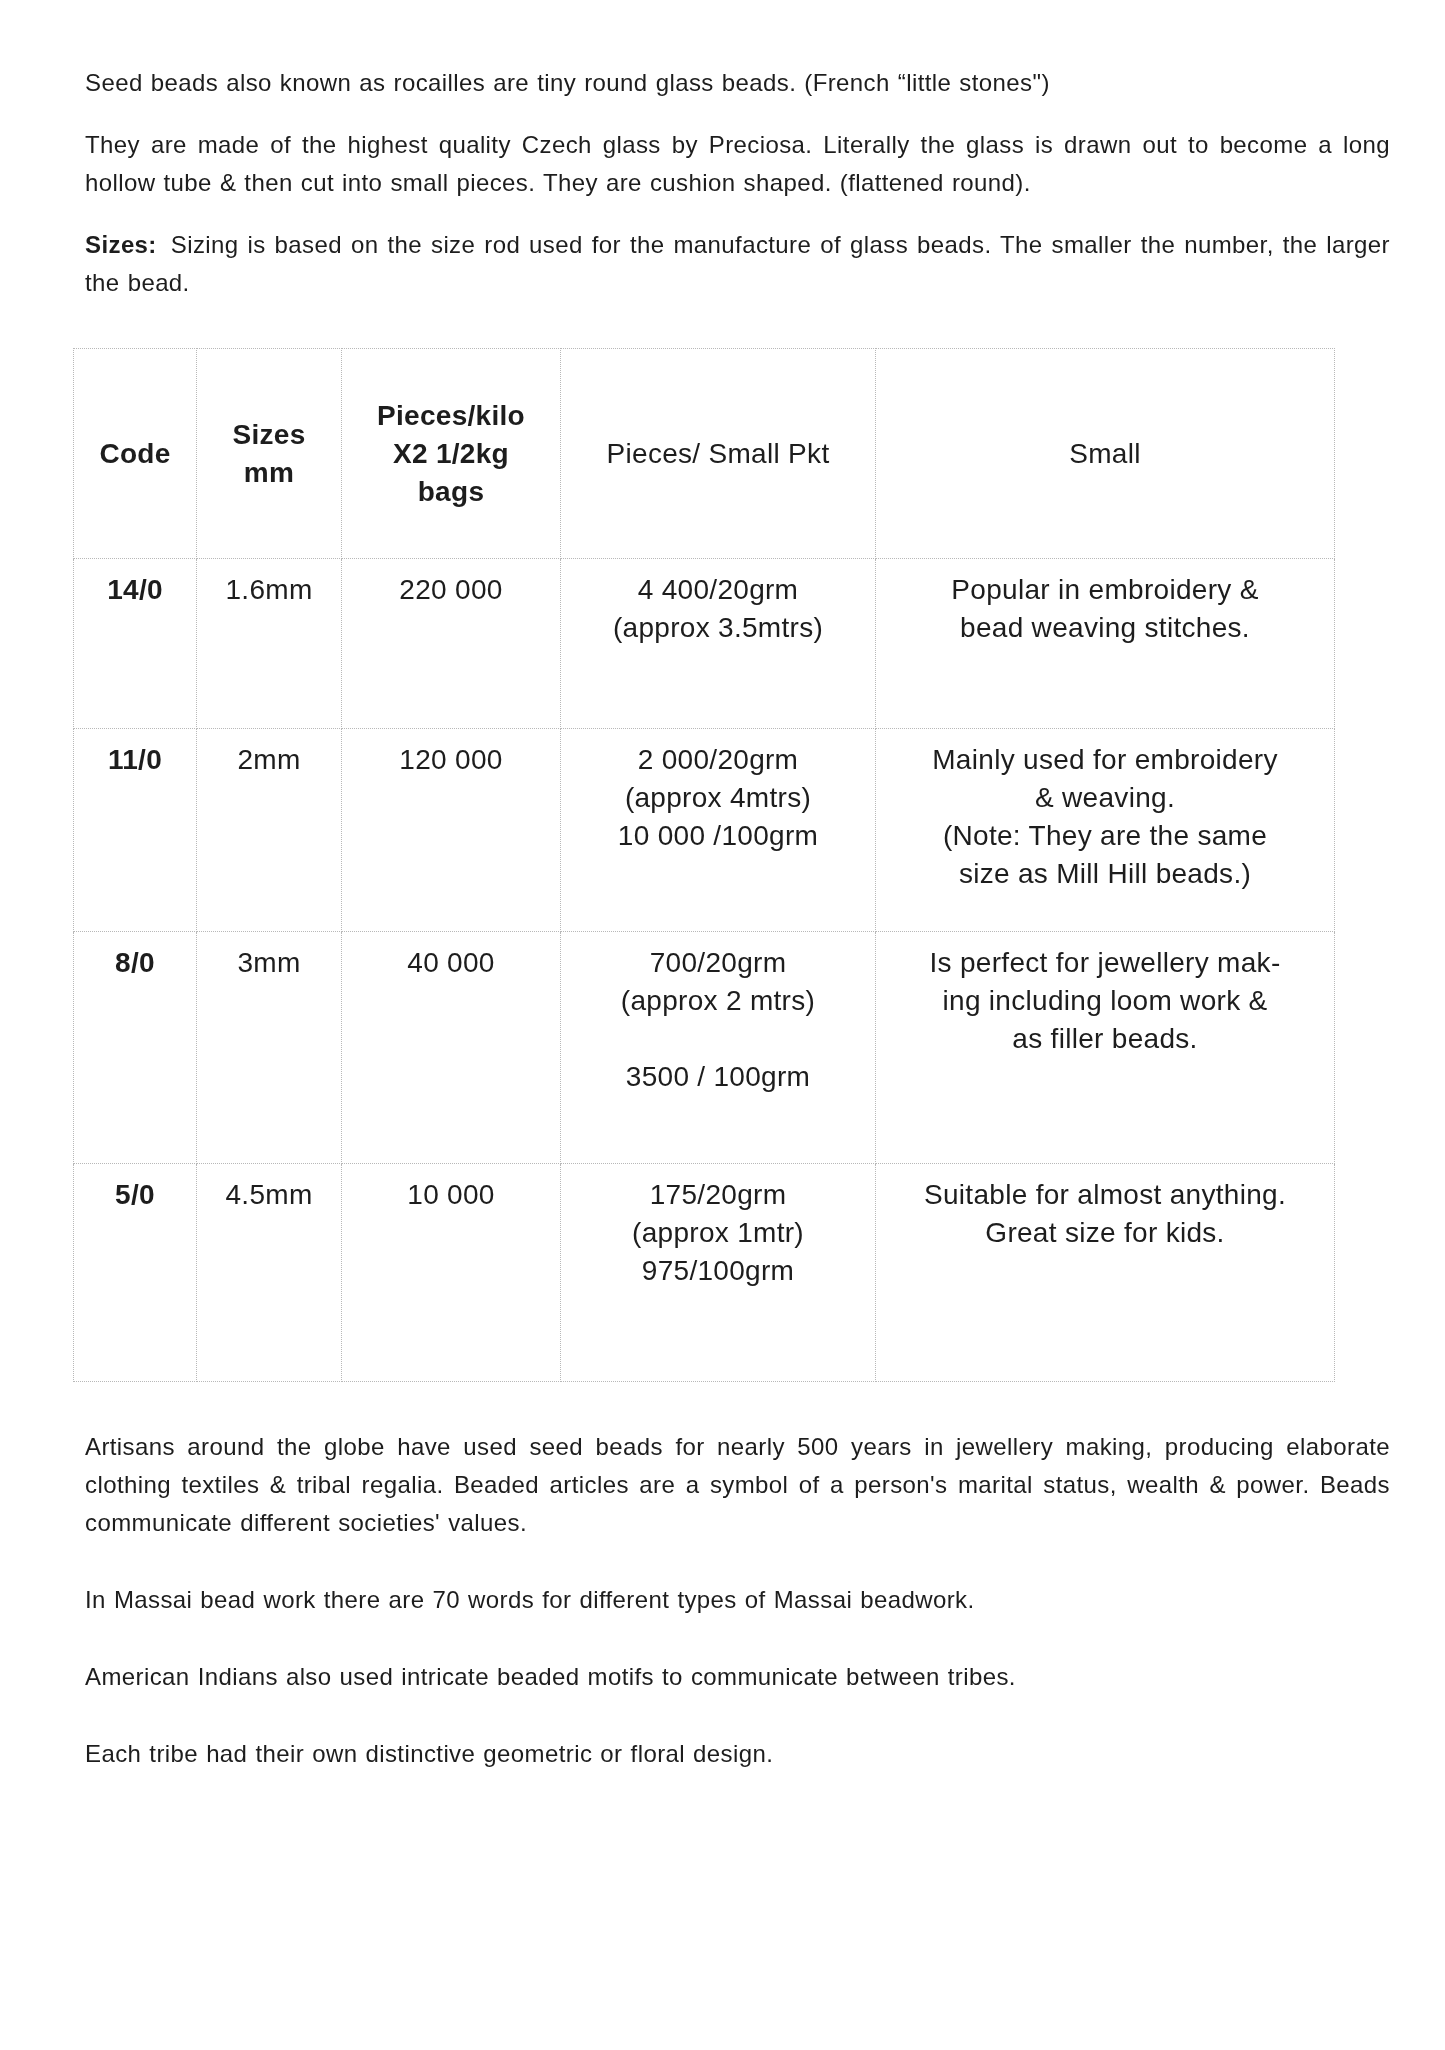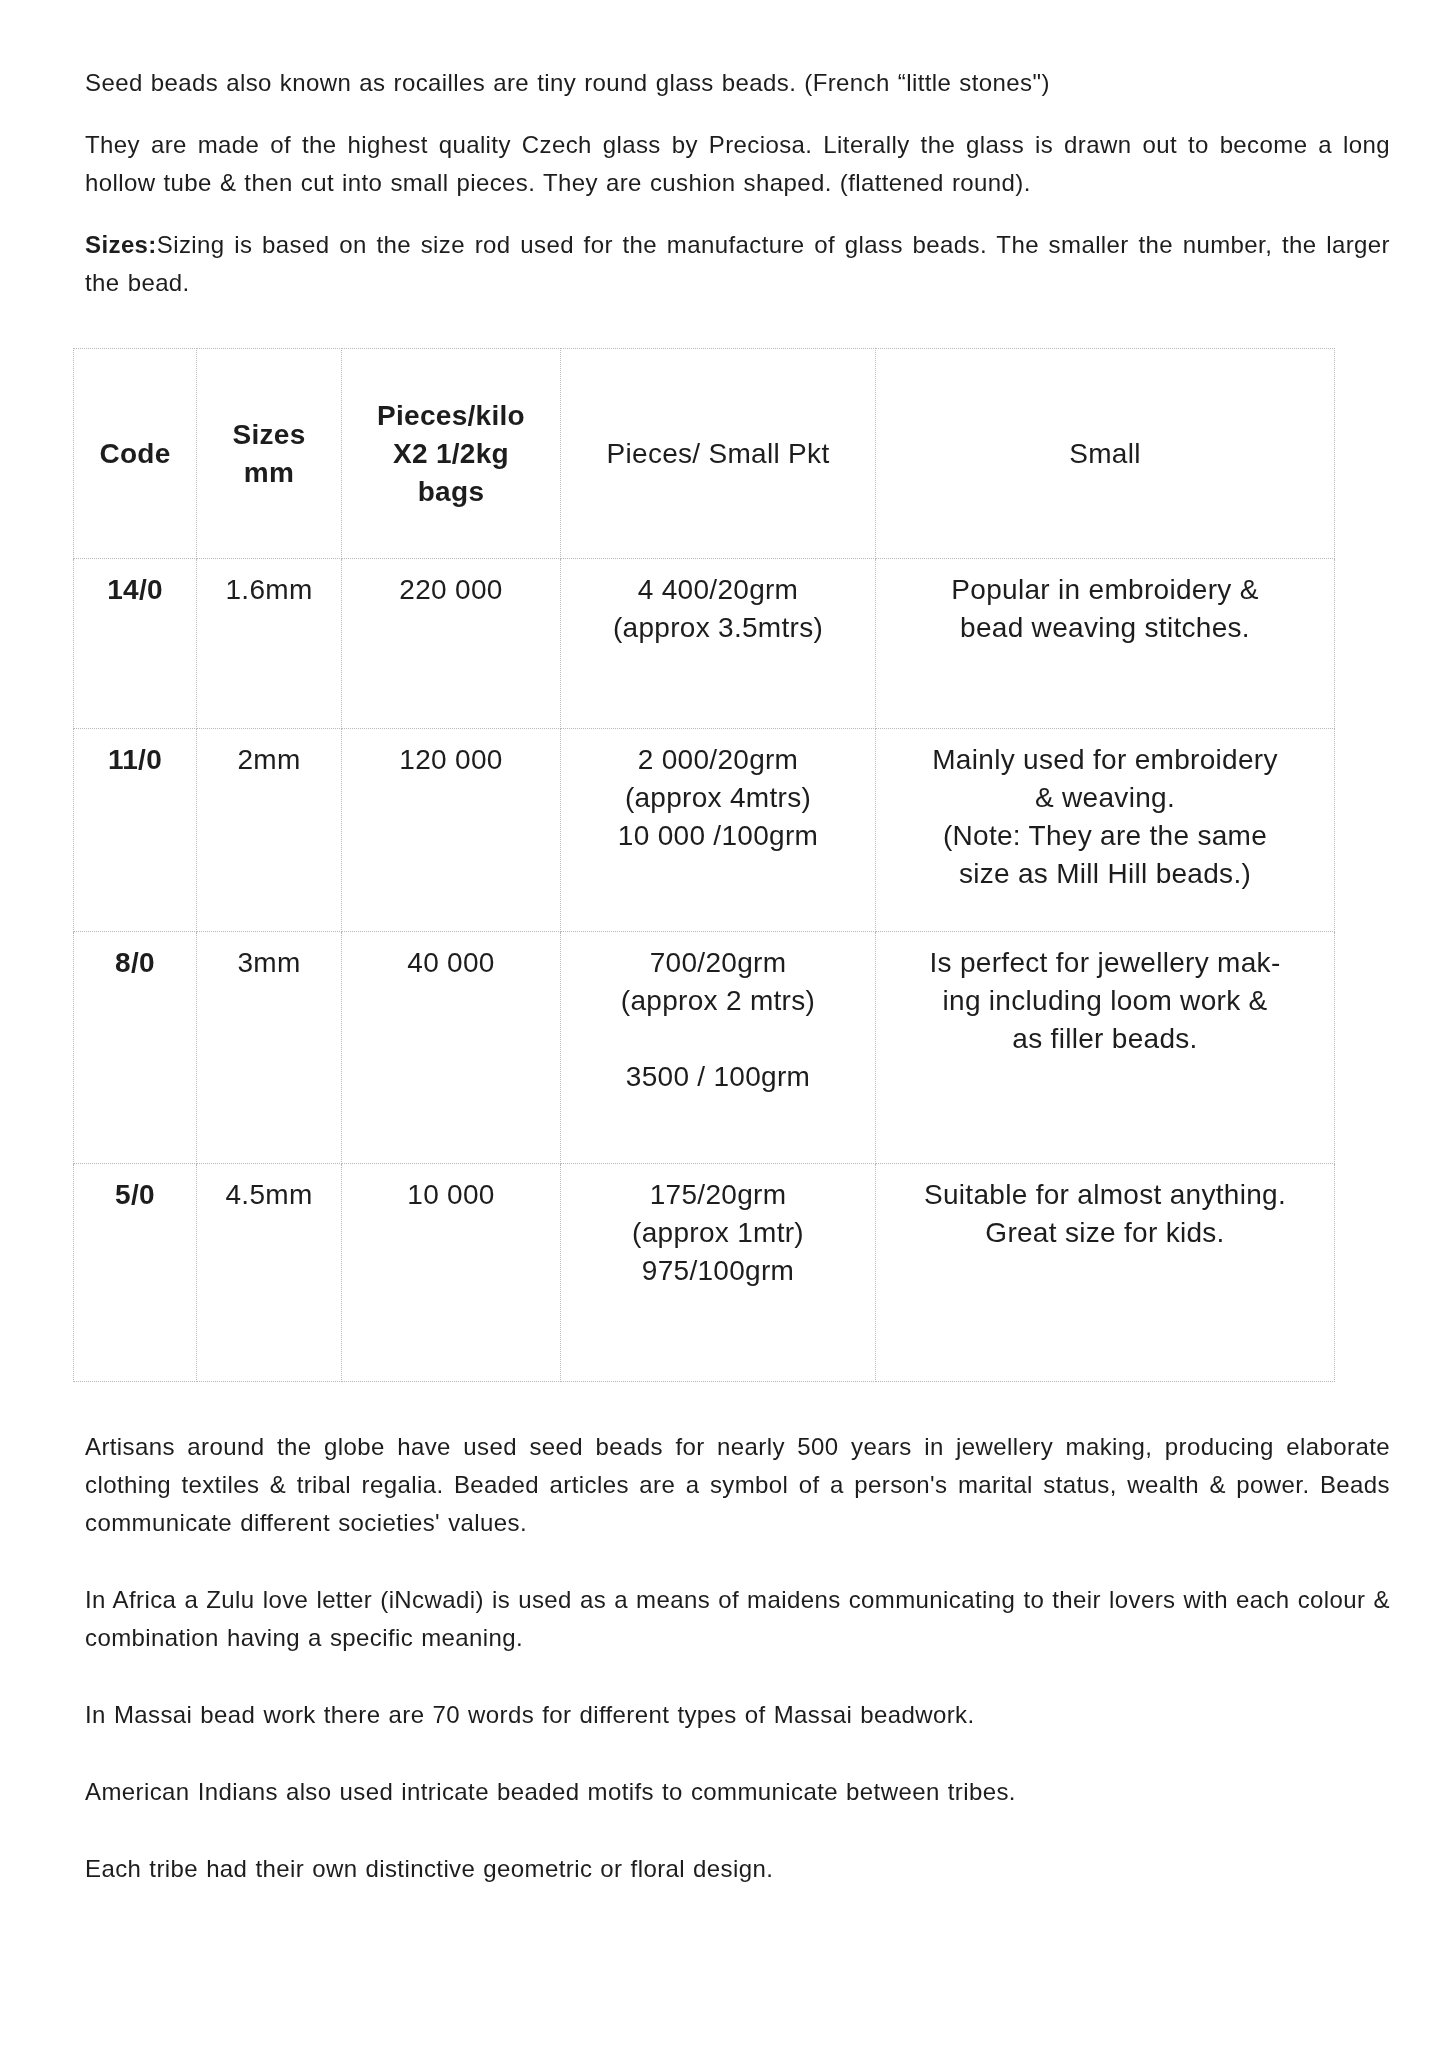--- a/index.html
+++ b/index.html
@@ -22,20 +22,21 @@
     margin: 0 0 24px 0;
     font-size: 24px;
     line-height: 38px;
     letter-spacing: 0.4px;
     word-spacing: 1px;
     text-align: justify;
   }
   .para.no-justify { text-align: left; }
   .sizes-label {
     font-weight: bold;
+    margin-right: 14px;
   }
   table.bead-table {
     border-collapse: collapse;
     table-layout: fixed;
     width: 1261px;
     margin: 46px 0 46px -12px;
   }
   table.bead-table td {
     border: 1px dotted #b8b8b8;
     font-size: 28px;
@@ -144,19 +145,18 @@
 (approx 1mtr)
 975/100grm</td>
         <td class="cell-uses">Suitable for almost anything.
 Great size for kids.</td>
       </tr>
     </tbody>
   </table>
 
   <div class="outro">
     <p class="para">Artisans around the globe have used seed beads for nearly 500 years in jewellery making, producing elaborate clothing textiles &amp; tribal regalia. Beaded articles are a symbol of a person's marital status, wealth &amp; power. Beads communicate different societies' values.</p>
-    <p class="para">In Africa a Zulu love letter (iNcwadi) is used as a means of maidens communicating to their lovers with each colour &amp; combination having a specific meaning.</p>
     <p class="para no-justify">In Massai bead work there are 70 words for different types of Massai beadwork.</p>
     <p class="para no-justify">American Indians also used intricate beaded motifs to communicate between tribes.</p>
     <p class="para no-justify">Each tribe had their own distinctive geometric or floral design.</p>
   </div>
 
 </div>
 
 </body></html>

